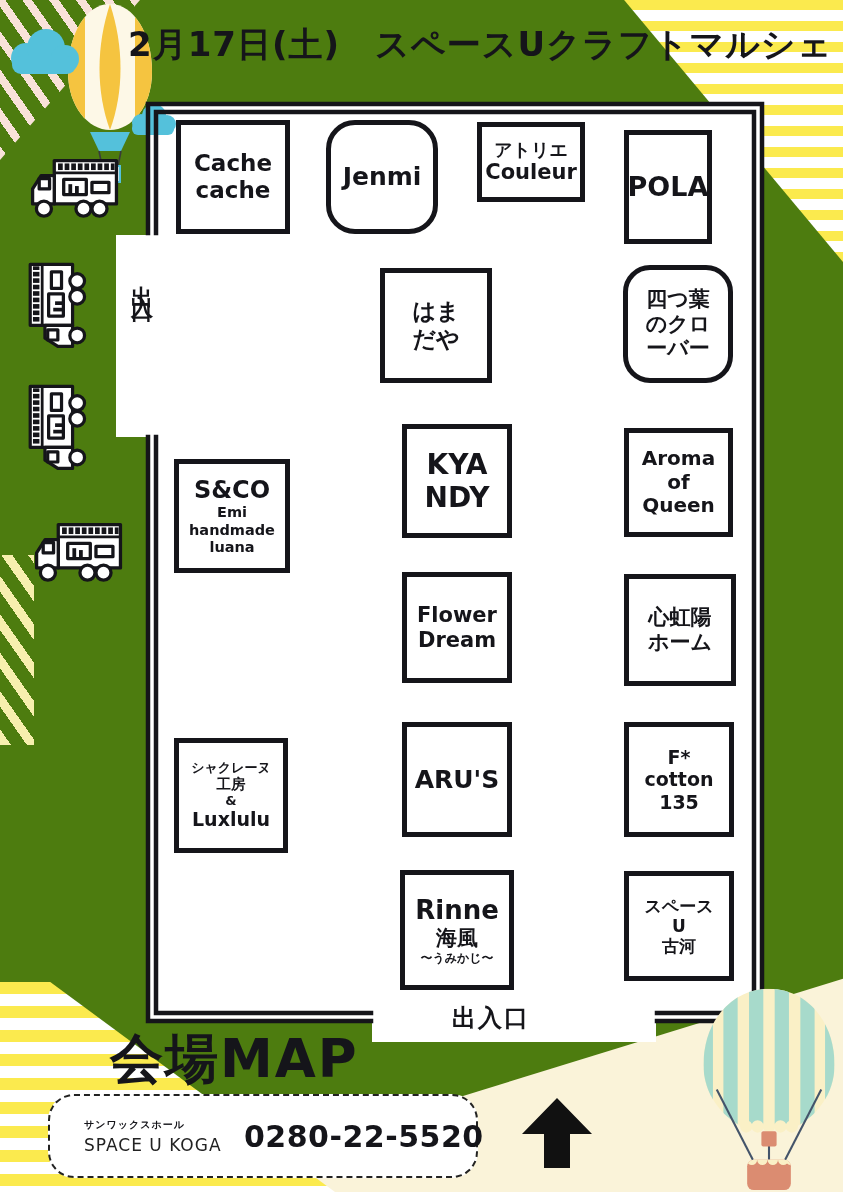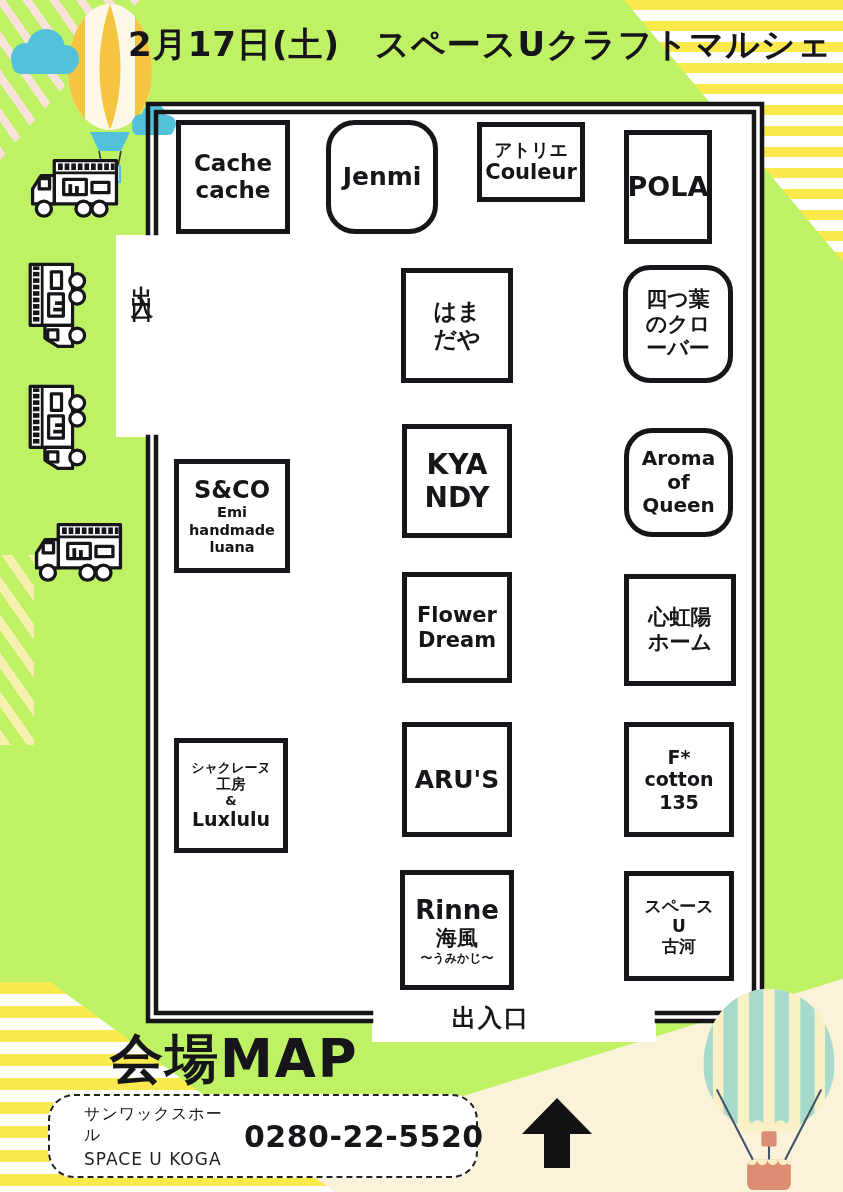--- a/index.html
+++ b/index.html
@@ -1,17 +1,17 @@
 <!DOCTYPE html>
 <html><head>
 <meta charset="utf-8">
 <style>
   html,body{margin:0;padding:0;}
   body{font-family:"DejaVu Sans","Liberation Sans",sans-serif;color:#15151a;}
-  #page{position:relative;width:843px;height:1192px;background:#bef264;overflow:hidden;}
+  #page{position:relative;width:843px;height:1192px;background:#4d7c0f;overflow:hidden;}
 
   
   .pale-band{position:absolute;left:0;top:955px;width:843px;height:237px;background:#FAF3D9;
     clip-path:polygon(100% 10%,100% 100%,18% 100%);z-index:0;}
   .stripes-tr{position:absolute;left:555px;top:0;width:288px;height:262px;z-index:1;
     background:repeating-linear-gradient(180deg,#FBEA4E 0 10px,#ffffff 10px 21px);
     clip-path:polygon(24% 0,100% 0,100% 100%);}
   .stripes-bl{position:absolute;left:0;top:982px;width:335px;height:210px;z-index:1;
     background:repeating-linear-gradient(180deg,#FBEA4E 0 12px,#ffffff 12px 24px);
     clip-path:polygon(0 0,15% 0,100% 100%,0 100%);}
@@ -48,21 +48,21 @@
   .entrance-left{position:absolute;left:127px;top:268px;writing-mode:vertical-rl;font-size:22px;
     font-weight:700;letter-spacing:10px;z-index:6;}
   .entrance-bottom{position:absolute;left:452px;top:1002px;font-size:24px;font-weight:700;letter-spacing:2px;z-index:6;}
 
   
   .heading{position:absolute;left:110px;top:1024px;font-size:53px;font-weight:900;letter-spacing:2px;z-index:7;}
   .badge{position:absolute;left:48px;top:1094px;width:430px;height:84px;box-sizing:border-box;
     border:2.5px dashed #222;border-radius:26px;background:#fff;display:flex;align-items:center;
     padding:0 16px 0 22px;gap:12px;z-index:7;}
   .badge-text{display:flex;flex-direction:column;gap:3px;min-width:148px;}
-  .venue-hall{font-size:16px;font-weight:400;letter-spacing:1px;}
+  .venue-hall{font-size:10px;font-weight:700;letter-spacing:1px;}
   .venue-name{font-size:17px;font-weight:400;letter-spacing:1px;color:#222;}
   .phone{font-size:30px;font-weight:600;letter-spacing:0.5px;white-space:nowrap;}
   .arrow-up{position:absolute;left:522px;top:1098px;z-index:7;}
 </style>
 </head>
 <body>
 
 <div id="page">
 
   <div class="pale-band"></div>
@@ -242,41 +242,41 @@
     <span class="bl s25">Jenmi</span>
   </div>
   <div class="booth" style="left:477px;top:122px;width:108px;height:80px;">
     <span class="bl s18">アトリエ</span>
     <span class="bl s21">Couleur</span>
   </div>
   <div class="booth" style="left:624px;top:130px;width:88px;height:114px;">
     <span class="bl s27">POLA</span>
   </div>
 
-  <div class="booth" style="left:401px;top:268px;width:112px;height:115px;">
+  <div class="booth" style="left:380px;top:268px;width:112px;height:115px;">
     <span class="bl s23">はま</span>
     <span class="bl s23">だや</span>
   </div>
   <div class="booth" style="left:623px;top:265px;width:110px;height:118px;border-radius:27px;">
     <span class="bl s21">四つ葉</span>
     <span class="bl s21">のクロ</span>
     <span class="bl s21">ーバー</span>
   </div>
 
   <div class="booth" style="left:174px;top:459px;width:116px;height:114px;">
     <span class="bl s24">S&amp;CO</span>
     <span class="bl s14">Emi</span>
     <span class="bl s14">handmade</span>
     <span class="bl s14">luana</span>
   </div>
   <div class="booth" style="left:402px;top:424px;width:110px;height:114px;">
     <span class="bl s28">KYA</span>
     <span class="bl s28">NDY</span>
   </div>
-  <div class="booth" style="left:624px;top:428px;width:109px;height:109px;border-radius:28px;">
+  <div class="booth" style="left:624px;top:428px;width:109px;height:109px;">
     <span class="bl s20">Aroma</span>
     <span class="bl s20">of</span>
     <span class="bl s20">Queen</span>
   </div>
 
   <div class="booth" style="left:402px;top:572px;width:110px;height:111px;">
     <span class="bl s21">Flower</span>
     <span class="bl s21">Dream</span>
   </div>
   <div class="booth" style="left:624px;top:574px;width:112px;height:112px;">

